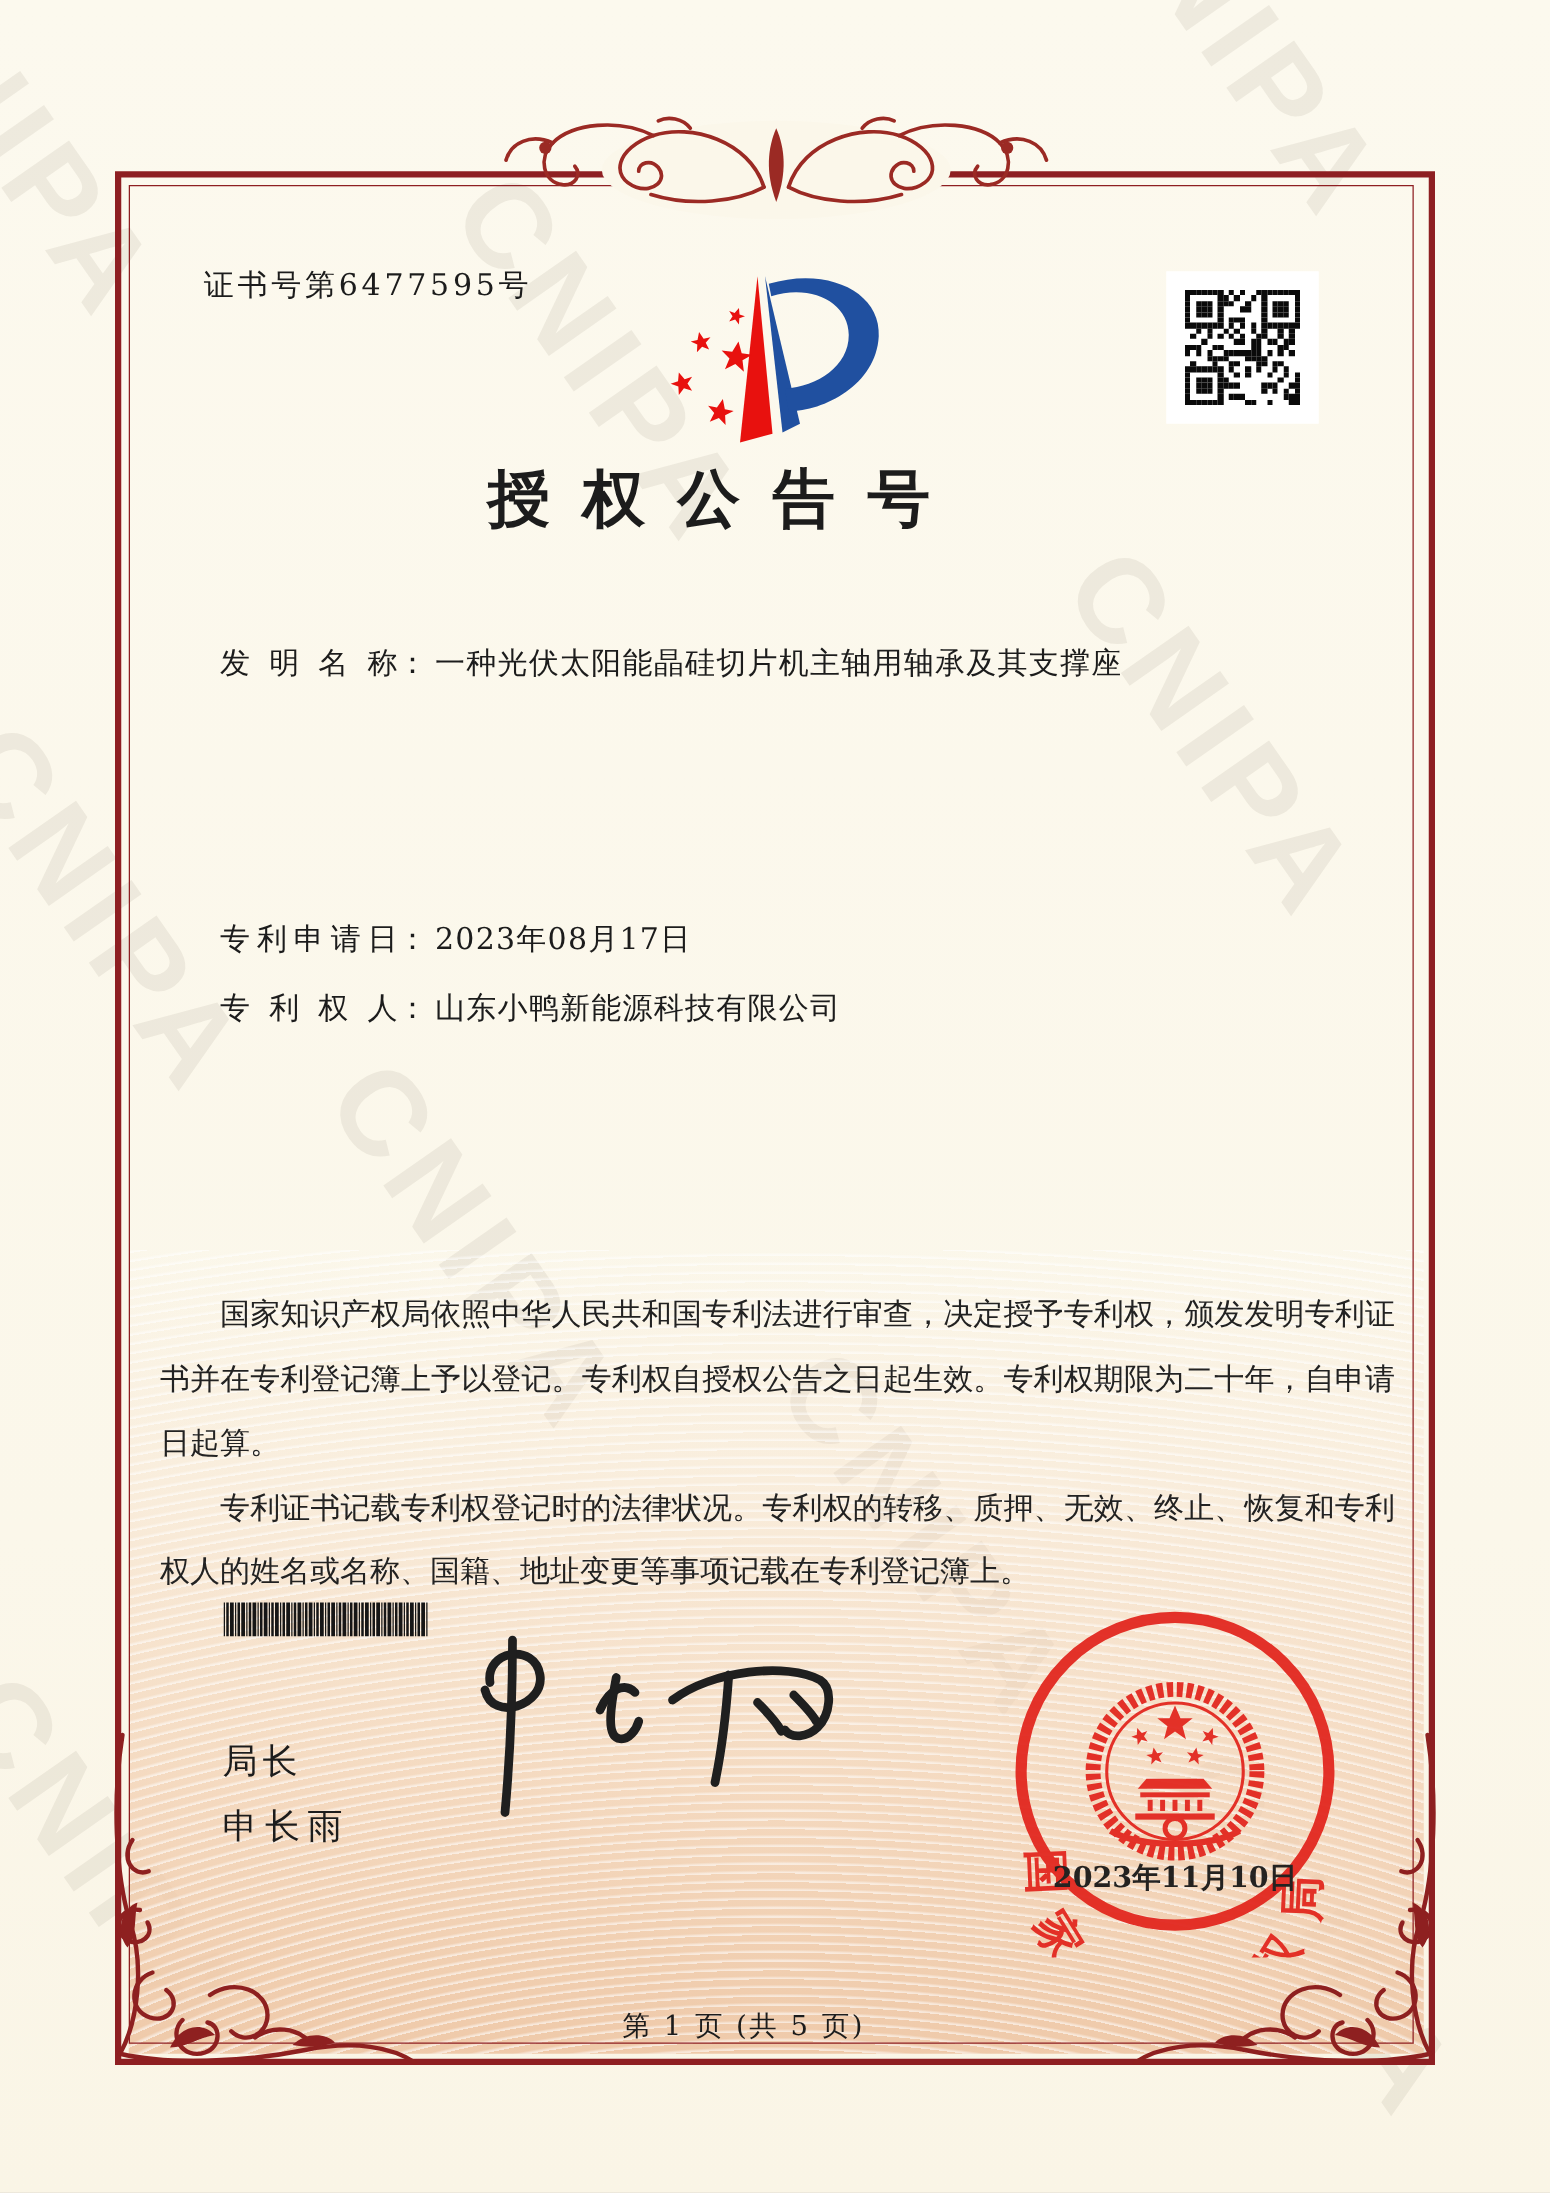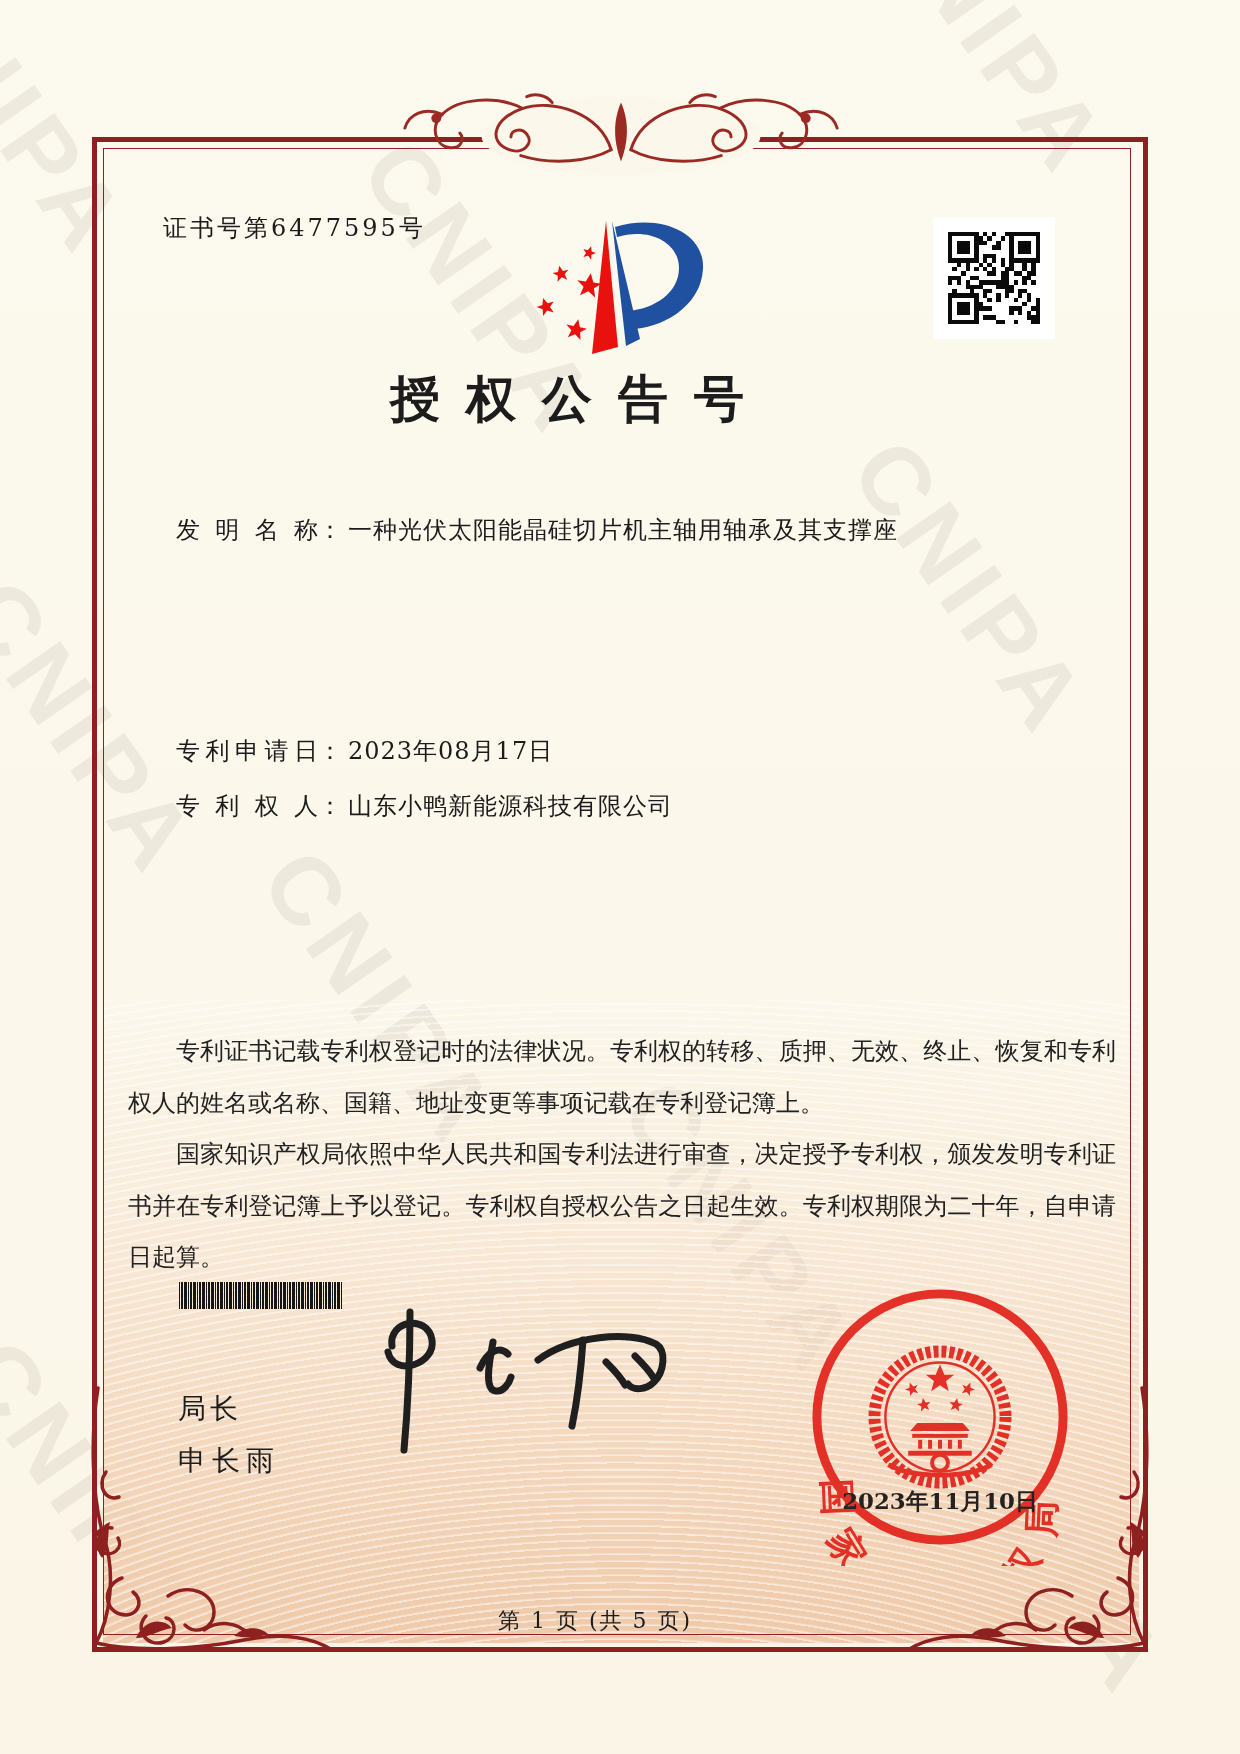--- a/index.html
+++ b/index.html
@@ -611,22 +611,22 @@
     <span class="flabel">发明名称</span><span class="colon">：</span><span class="fvalue">一种光伏太阳能晶硅切片机主轴用轴承及其支撑座</span>
   </div>
   <div class="field-row" style="top:733px">
     <span class="flabel">专利申请日</span><span class="colon">：</span><span class="fvalue">2023年08月17日</span>
   </div>
   <div class="field-row" style="top:788px">
     <span class="flabel">专利权人</span><span class="colon">：</span><span class="fvalue">山东小鸭新能源科技有限公司</span>
   </div>
 
   <div class="body-text">
+    <p>国家知识产权局依照中华人民共和国专利法进行审查，决定授予专利权，颁发发明专利证书并在专利登记簿上予以登记。专利权自授权公告之日起生效。专利权期限为二十年，自申请日起算。</p>
     <p>专利证书记载专利权登记时的法律状况。专利权的转移、质押、无效、终止、恢复和专利权人的姓名或名称、国籍、地址变更等事项记载在专利登记簿上。</p>
-    <p>国家知识产权局依照中华人民共和国专利法进行审查，决定授予专利权，颁发发明专利证书并在专利登记簿上予以登记。专利权自授权公告之日起生效。专利权期限为二十年，自申请日起算。</p>
   </div>
 
   <div class="barcode" id="barcode">
       <i class="b" style="width:1px"></i>
       <i class="s" style="width:1px"></i>
       <i class="b" style="width:2px"></i>
       <i class="s" style="width:1px"></i>
       <i class="b" style="width:3px"></i>
       <i class="s" style="width:1px"></i>
       <i class="b" style="width:1px"></i>

